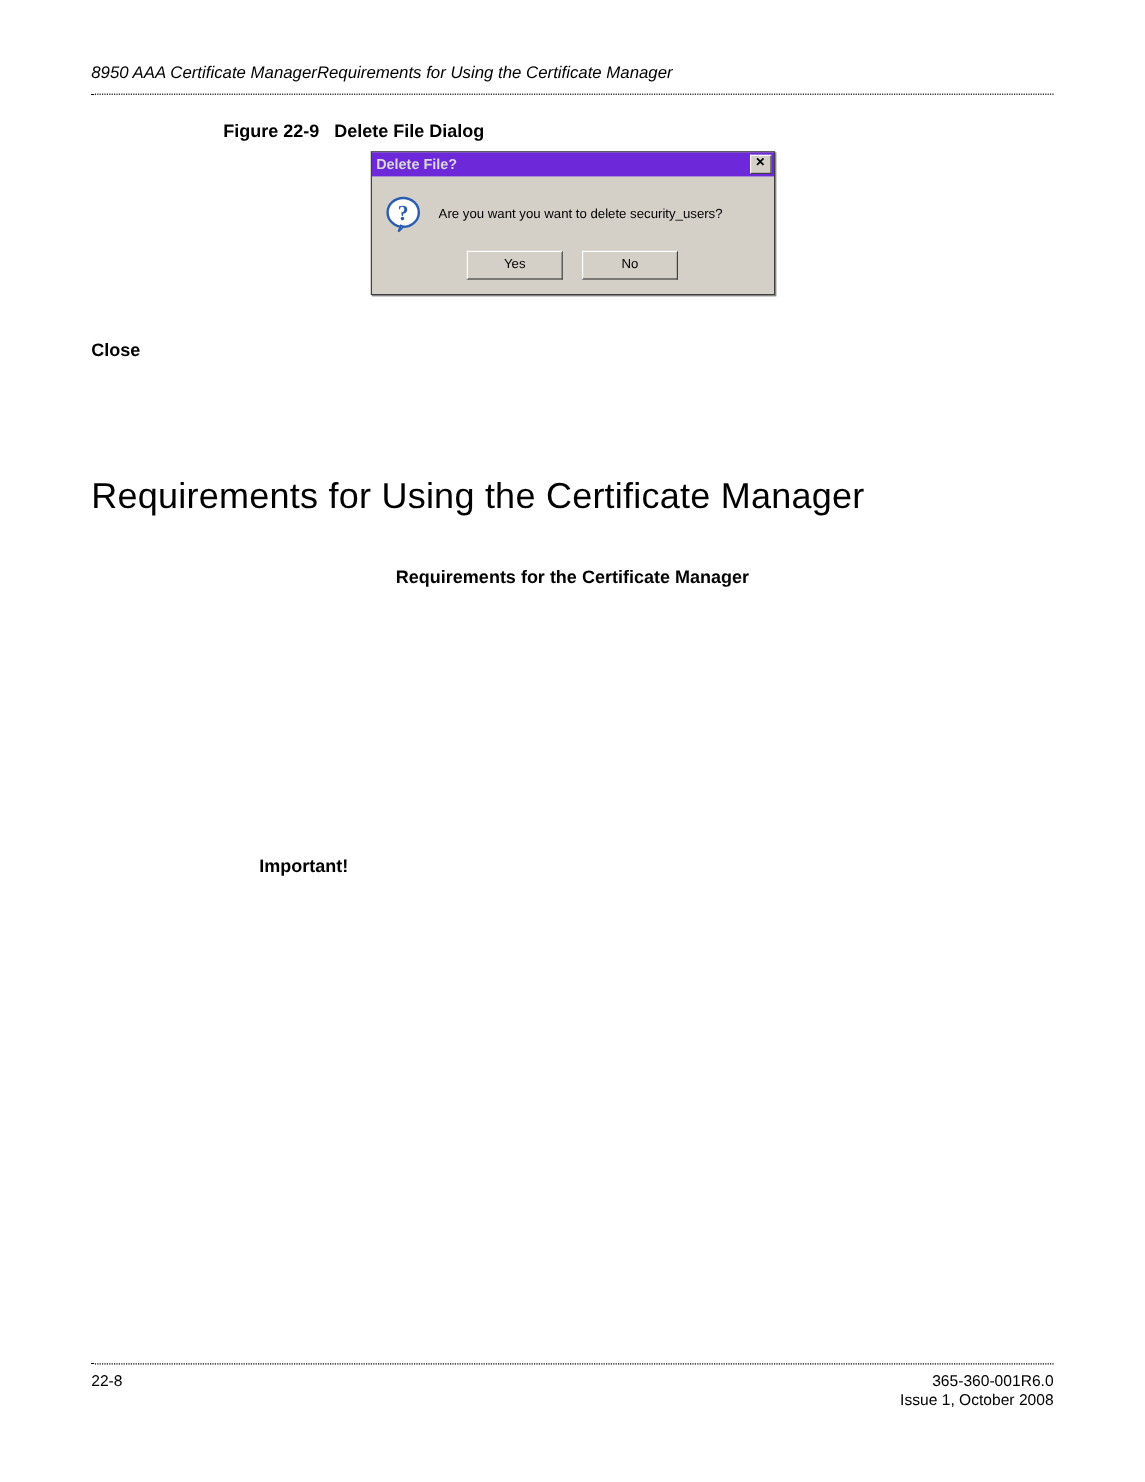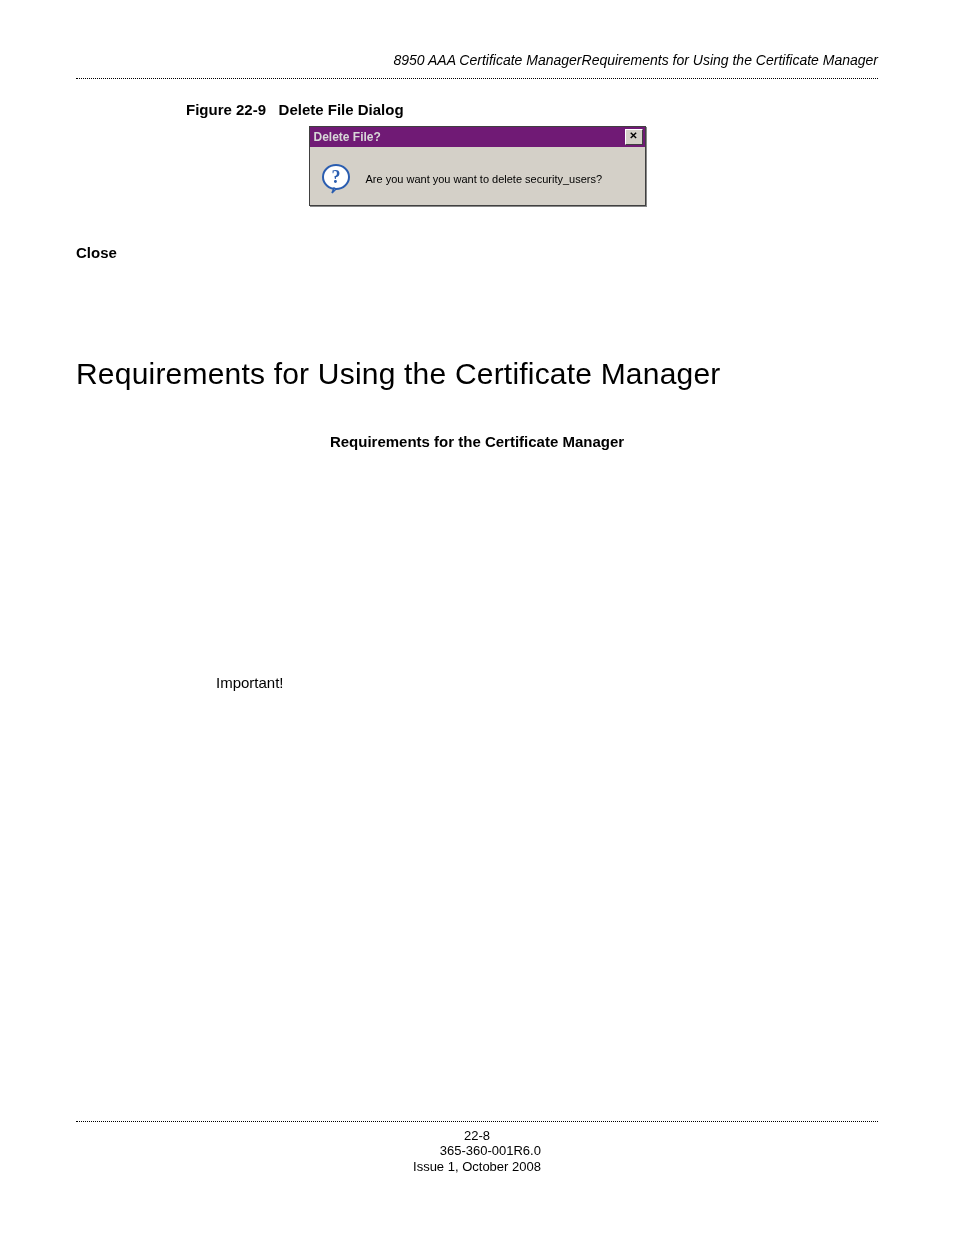--- a/index.html
+++ b/index.html
@@ -14,21 +14,21 @@
     box-sizing: border-box;
   }
   .page {
     padding: 52px 76px 0 76px;
     box-sizing: border-box;
     height: 100%;
     position: relative;
   }
   .running-head {
     display: flex;
-    justify-content: flex-end;
+    justify-content: flex-start;
     font-style: italic;
     font-size: 14px;
     margin-bottom: 10px;
   }
   .dotted-rule {
     border: none;
     border-top: 1px dotted #000;
     margin: 0;
   }
   .figure-caption {
@@ -43,21 +43,21 @@
     margin-top: 8px;
   }
   .dialog {
     width: 335px;
     border: 1px solid #404040;
     background: #d4d0c8;
     font-family: Tahoma, Arial, sans-serif;
     box-shadow: 1px 1px 0 #888;
   }
   .dialog-titlebar {
-    background: #701a75;
+    background: #6d28d9;
     color: #d8d8d8;
     display: flex;
     justify-content: space-between;
     align-items: center;
     height: 20px;
     padding: 0 2px 0 4px;
     font-size: 12px;
     font-weight: bold;
   }
   .dialog-close-btn {
@@ -135,42 +135,41 @@
     margin-top: 96px;
     letter-spacing: 0.2px;
   }
   .subheading {
     font-weight: bold;
     font-size: 15px;
     margin-top: 42px;
     text-align: center;
   }
   .important-label {
-    font-weight: normal;
+    font-weight: bold;
     font-size: 15px;
     margin-top: 224px;
     margin-left: 140px;
   }
   .footer {
     position: absolute;
     left: 76px;
     right: 76px;
     bottom: 60px;
   }
   .footer-rule {
     border: none;
     border-top: 1px dotted #000;
     margin: 0 0 6px 0;
   }
   .footer-row {
     display: flex;
     justify-content: space-between;
-    align-items: center;
+    align-items: flex-start;
     font-size: 13px;
-    flex-direction: column;
   }
   .footer-left {
     font-family: "Trebuchet MS", sans-serif;
   }
   .footer-right {
     text-align: right;
     line-height: 1.25;
   }
 </style>
 </head>
@@ -198,20 +197,24 @@
       <div class="dialog-body">
         <span class="question-icon">
           <svg viewBox="0 0 32 32">
             <ellipse cx="16" cy="14" rx="13" ry="12" fill="#ffffff" stroke="#2a5db0" stroke-width="2"></ellipse>
             <path d="M16 26 L12 30 L14 25 Z" fill="#ffffff" stroke="#2a5db0" stroke-width="1.5"></path>
             <text x="16" y="20" text-anchor="middle" font-family="Georgia,serif" font-size="18" font-weight="bold" fill="#2a5db0">?</text>
           </svg>
         </span>
         <span class="dialog-text">Are you want you want to delete security_users?</span>
       </div>
+      <div class="dialog-buttons">
+        <div class="dlg-btn">Yes</div>
+        <div class="dlg-btn">No</div>
+      </div>
     </div>
   </div>
 
   <div class="close-heading">Close</div>
 
   <div class="section-title">Requirements for Using the Certificate Manager</div>
 
   <div class="subheading">Requirements for the Certificate Manager</div>
 
   <div class="important-label">Important!</div>

